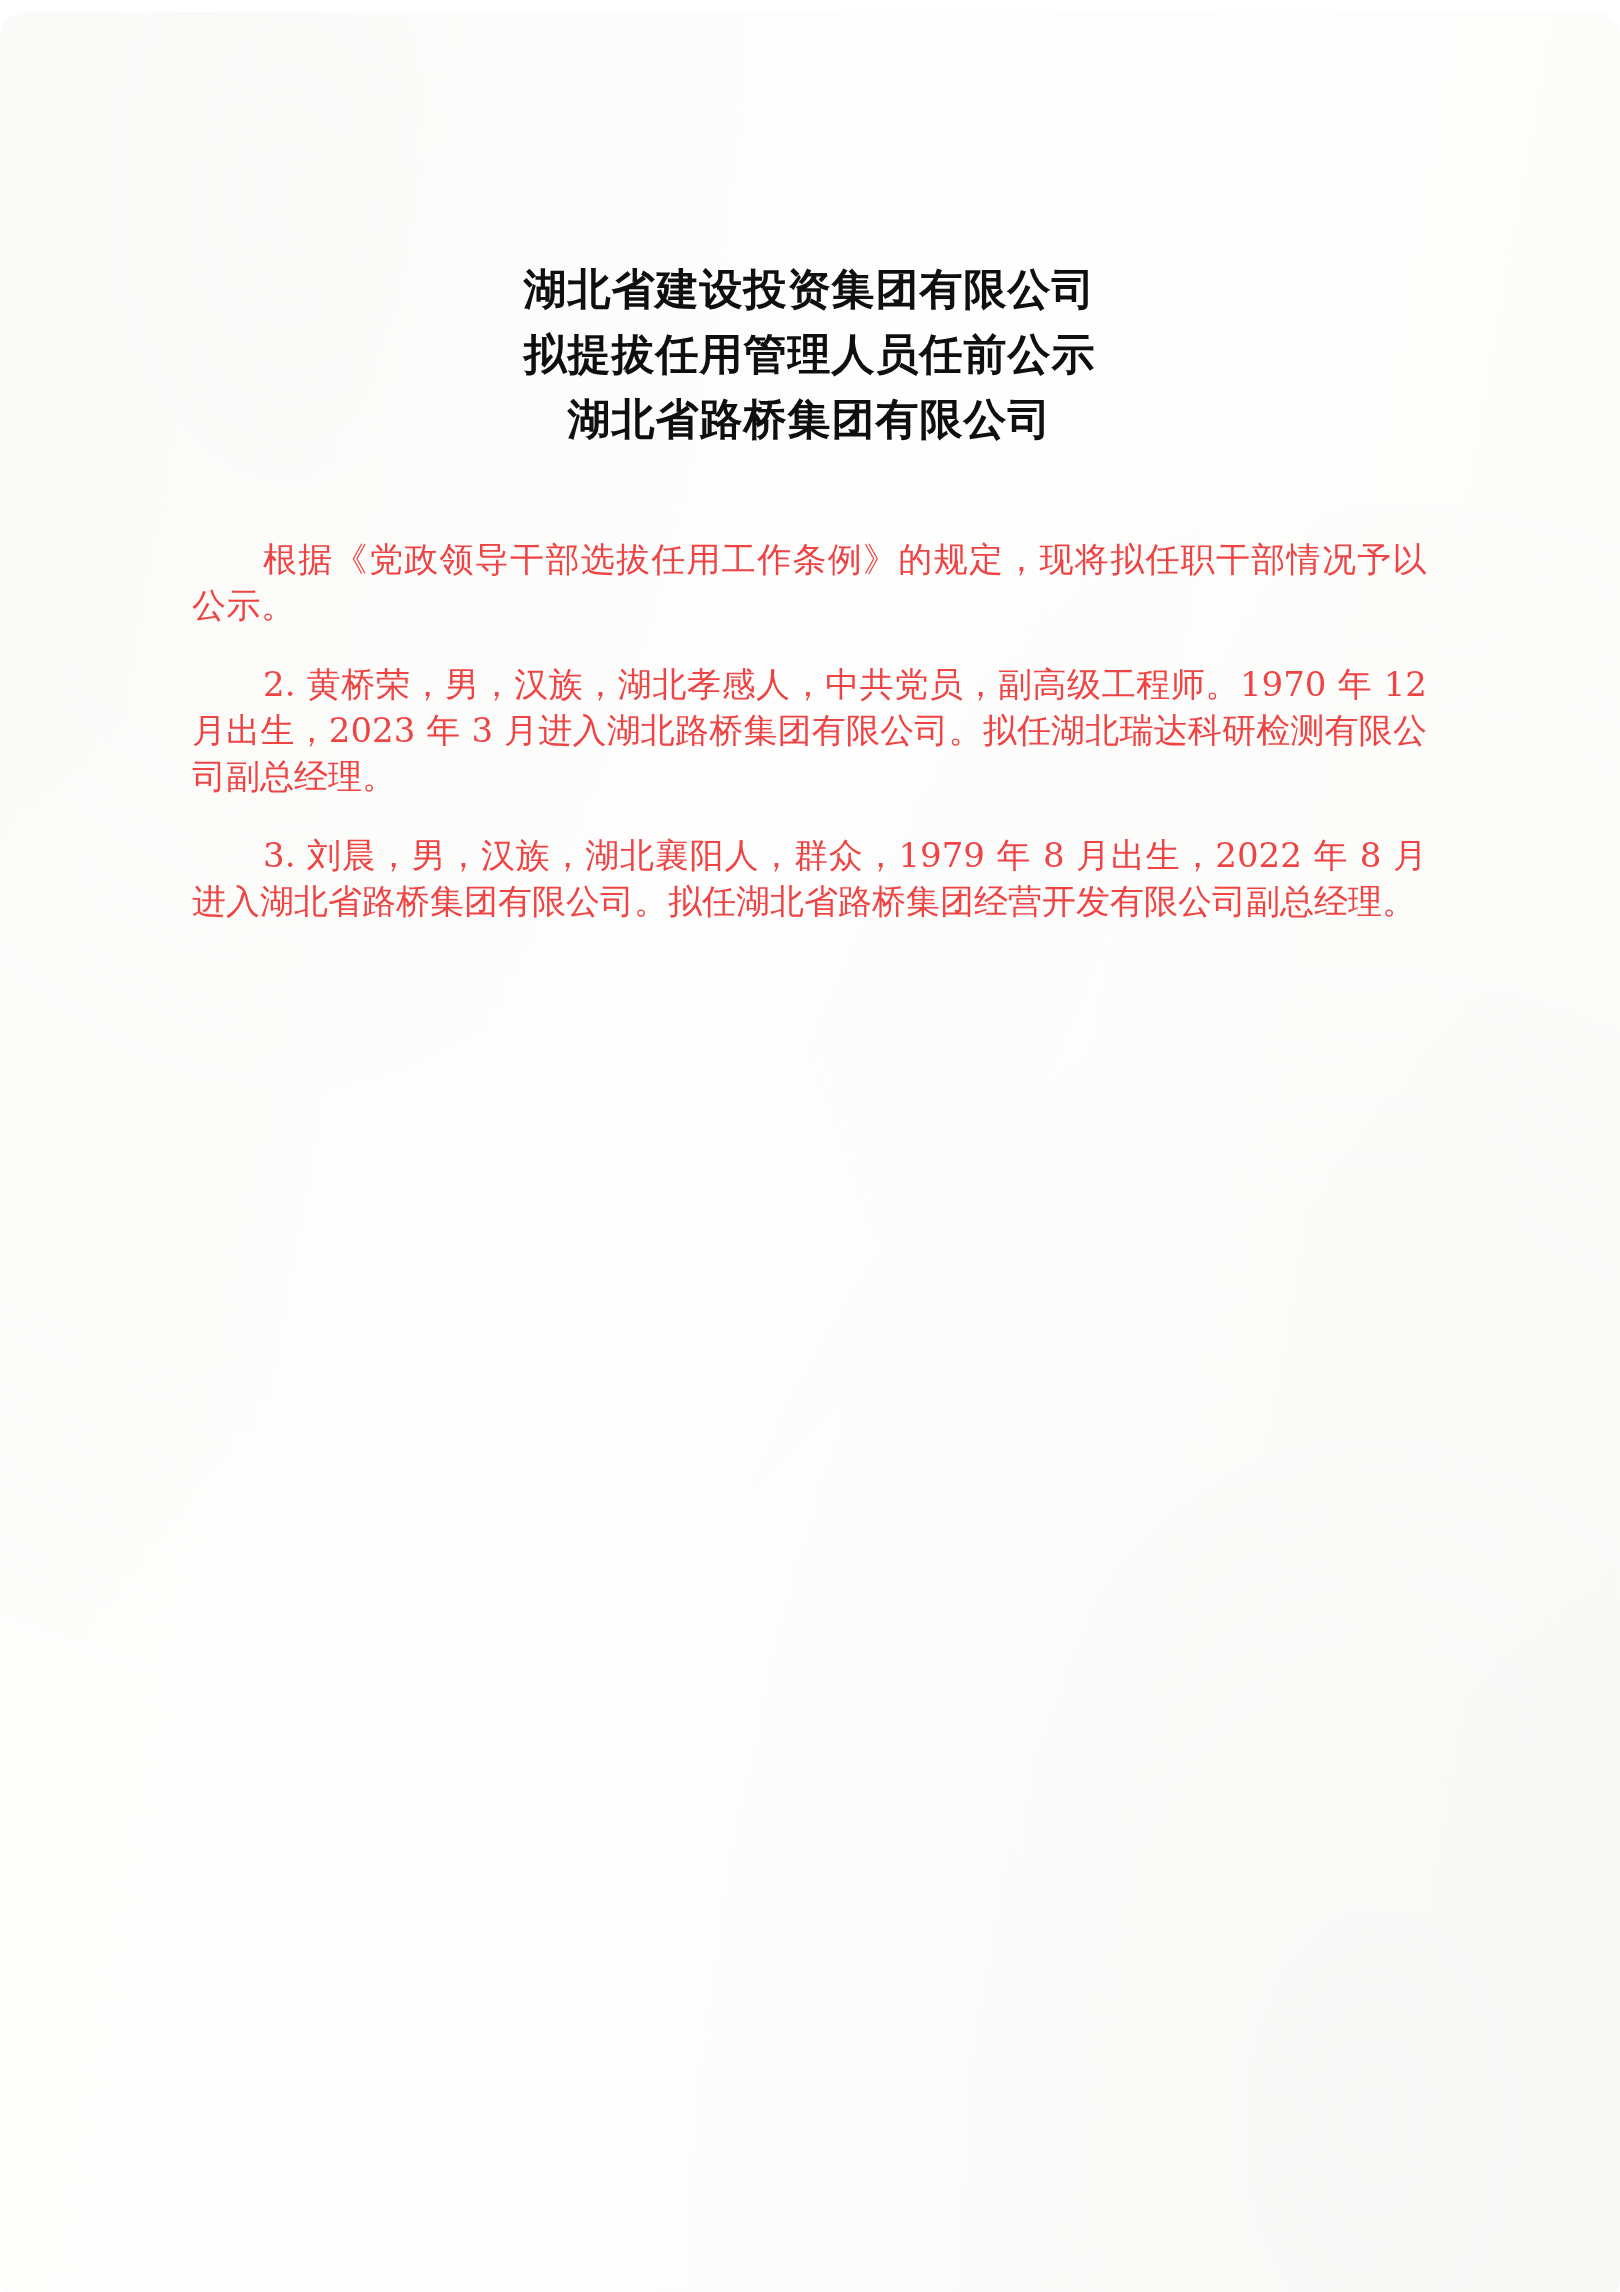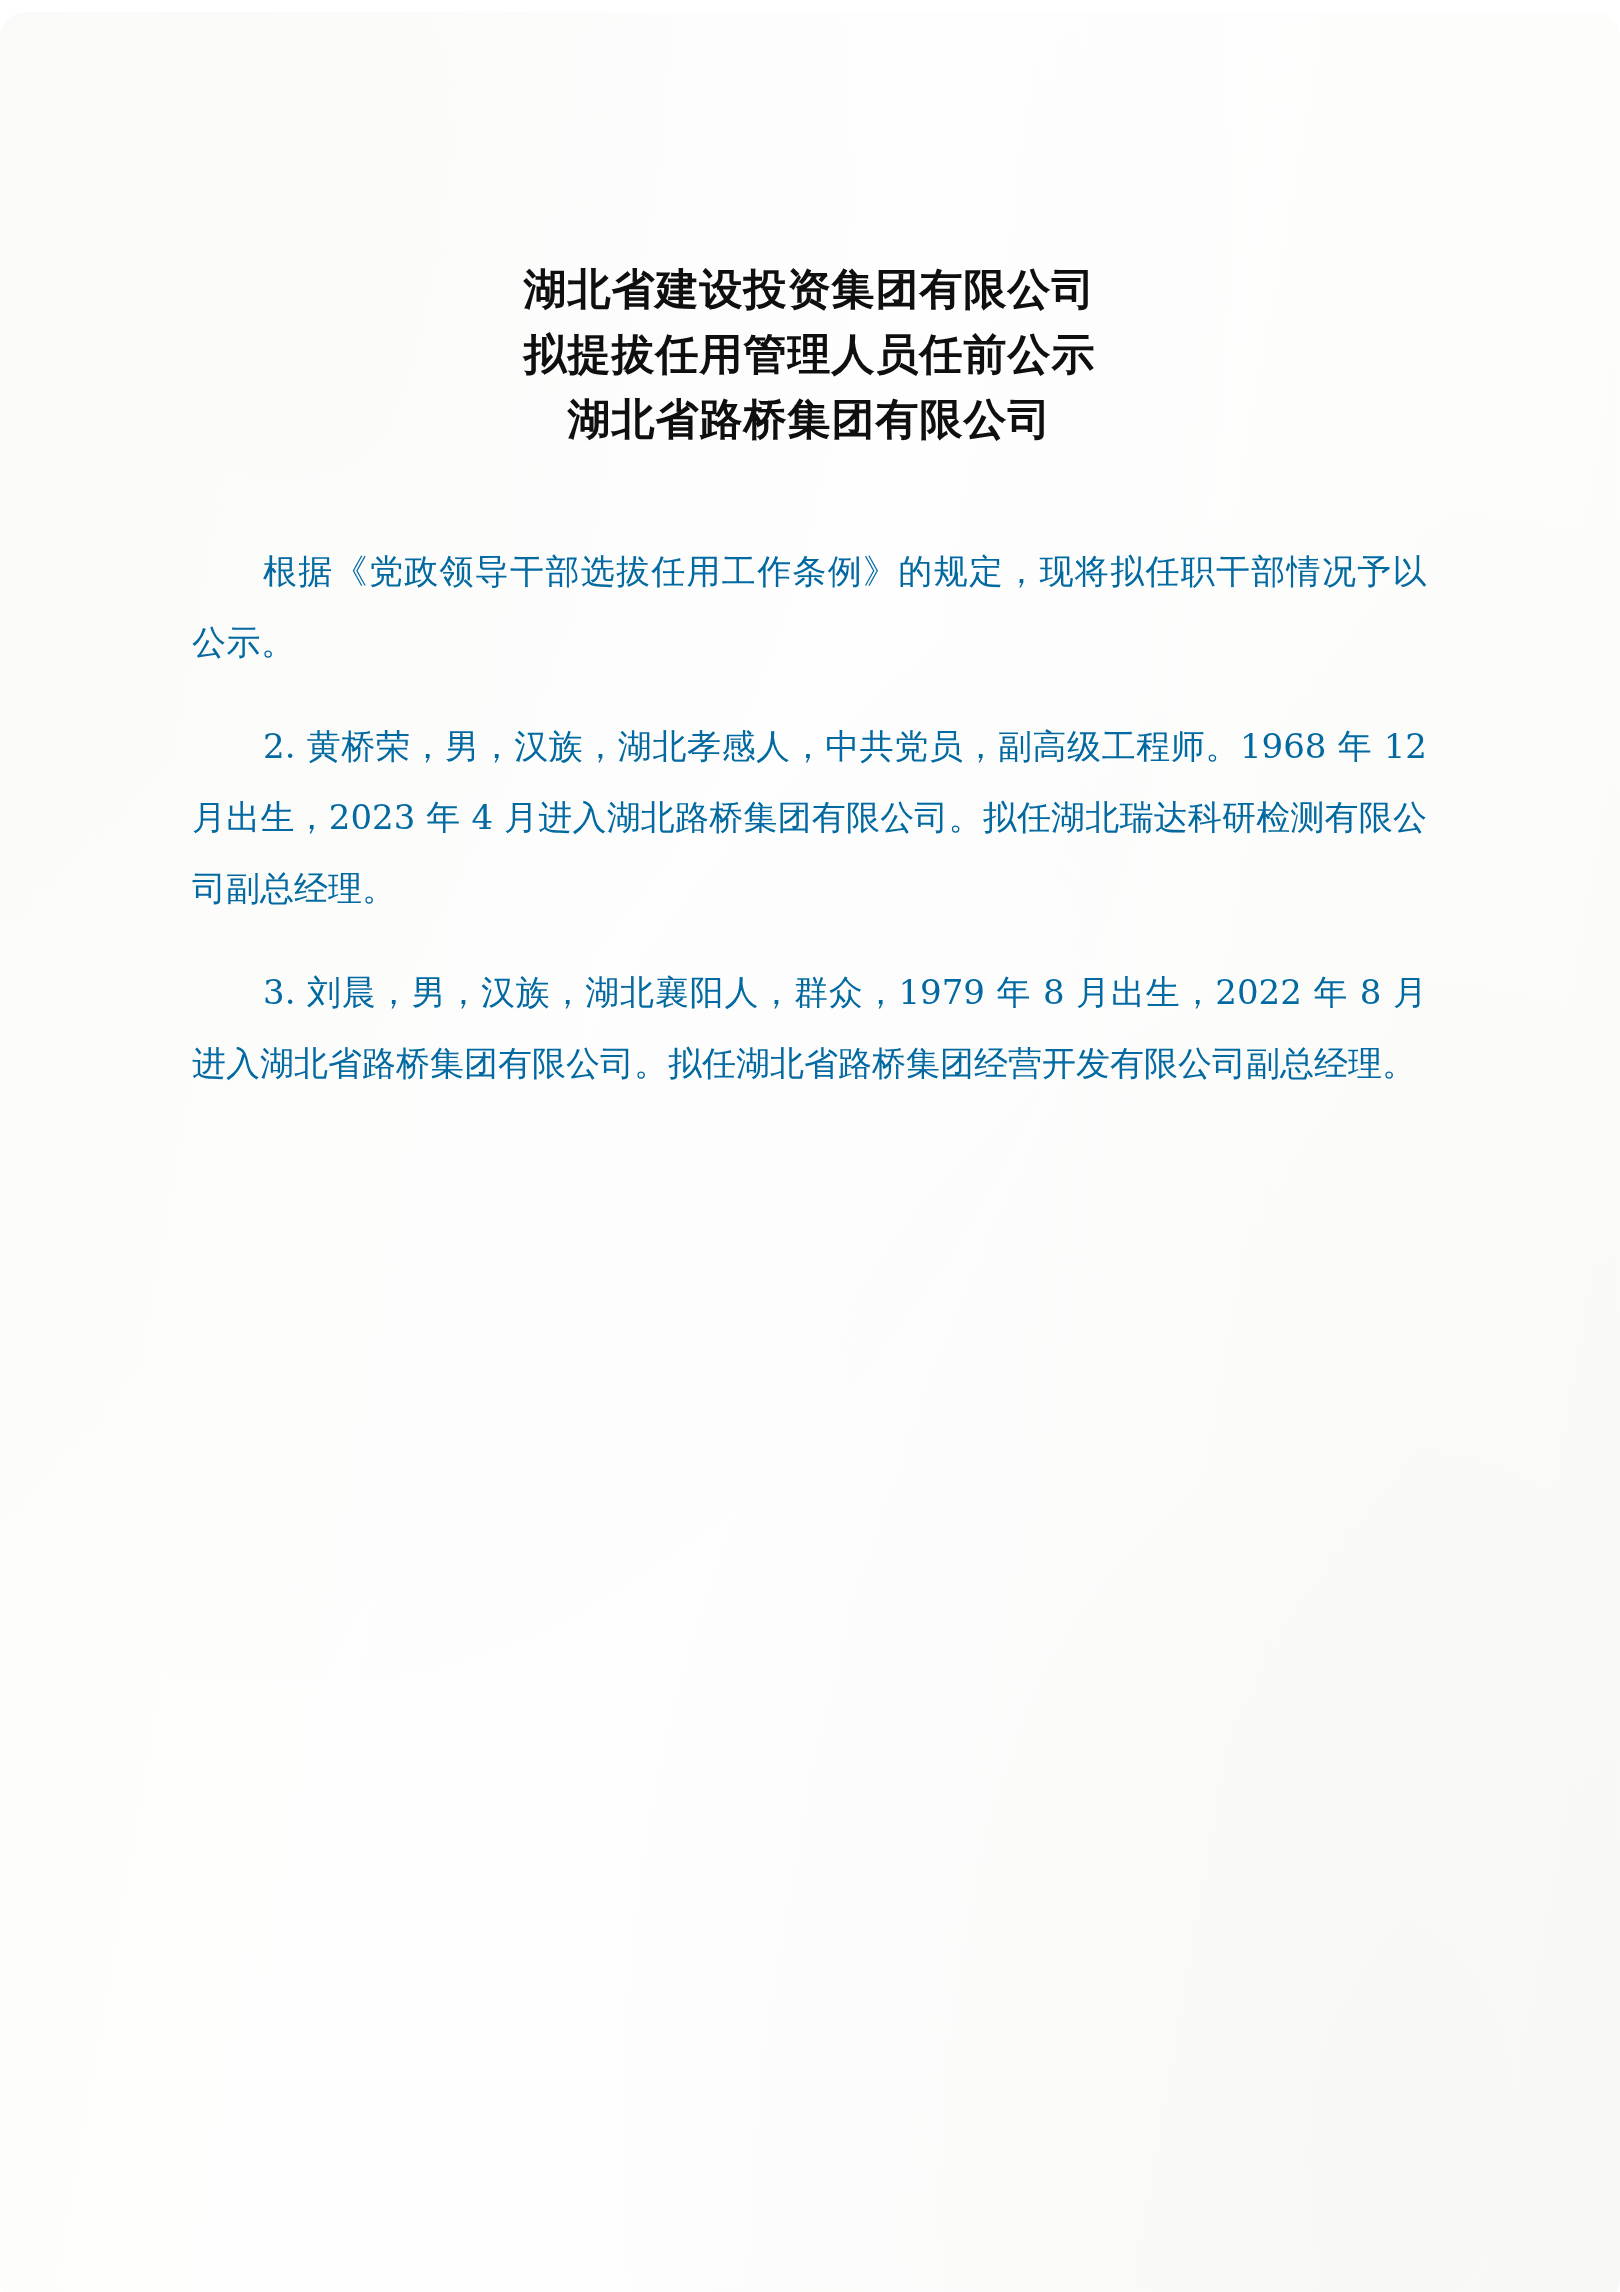--- a/index.html
+++ b/index.html
@@ -45,26 +45,26 @@
   }
   .doc-title div {
     white-space: nowrap;
   }
   .body-block {
     margin-top: 84px;
   }
   p.para {
     margin: 0 0 33px 0;
     font-size: 34px;
-    line-height: 71px;
+    line-height: 46px;
     text-align: justify;
     text-justify: inter-ideograph;
     text-indent: 71px;
     letter-spacing: 0.5px;
-    color: #0369a1;
+    color: #ef4444;
   }
   p.para.tight {
     letter-spacing: 0px;
   }
   p.last {
     margin-bottom: 0;
   }
 </style>
 </head>
 <body>
@@ -73,19 +73,19 @@
   <div class="content">
 
     <div class="doc-title">
       <div>湖北省建设投资集团有限公司</div>
       <div>拟提拔任用管理人员任前公示</div>
       <div>湖北省路桥集团有限公司</div>
     </div>
 
     <div class="body-block">
       <p class="para">根据《党政领导干部选拔任用工作条例》的规定，现将拟任职干部情况予以公示。</p>
-      <p class="para tight">2. 黄桥荣，男，汉族，湖北孝感人，中共党员，副高级工程师。1968 年 12 月出生，2023 年 4 月进入湖北路桥集团有限公司。拟任湖北瑞达科研检测有限公司副总经理。</p>
+      <p class="para tight">2. 黄桥荣，男，汉族，湖北孝感人，中共党员，副高级工程师。1970 年 12 月出生，2023 年 3 月进入湖北路桥集团有限公司。拟任湖北瑞达科研检测有限公司副总经理。</p>
       <p class="para tight">3. 刘晨，男，汉族，湖北襄阳人，群众，1979 年 8 月出生，2022 年 8 月进入湖北省路桥集团有限公司。拟任湖北省路桥集团经营开发有限公司副总经理。</p>
     </div>
 
   </div>
 </div>
 
 
 </body></html>

